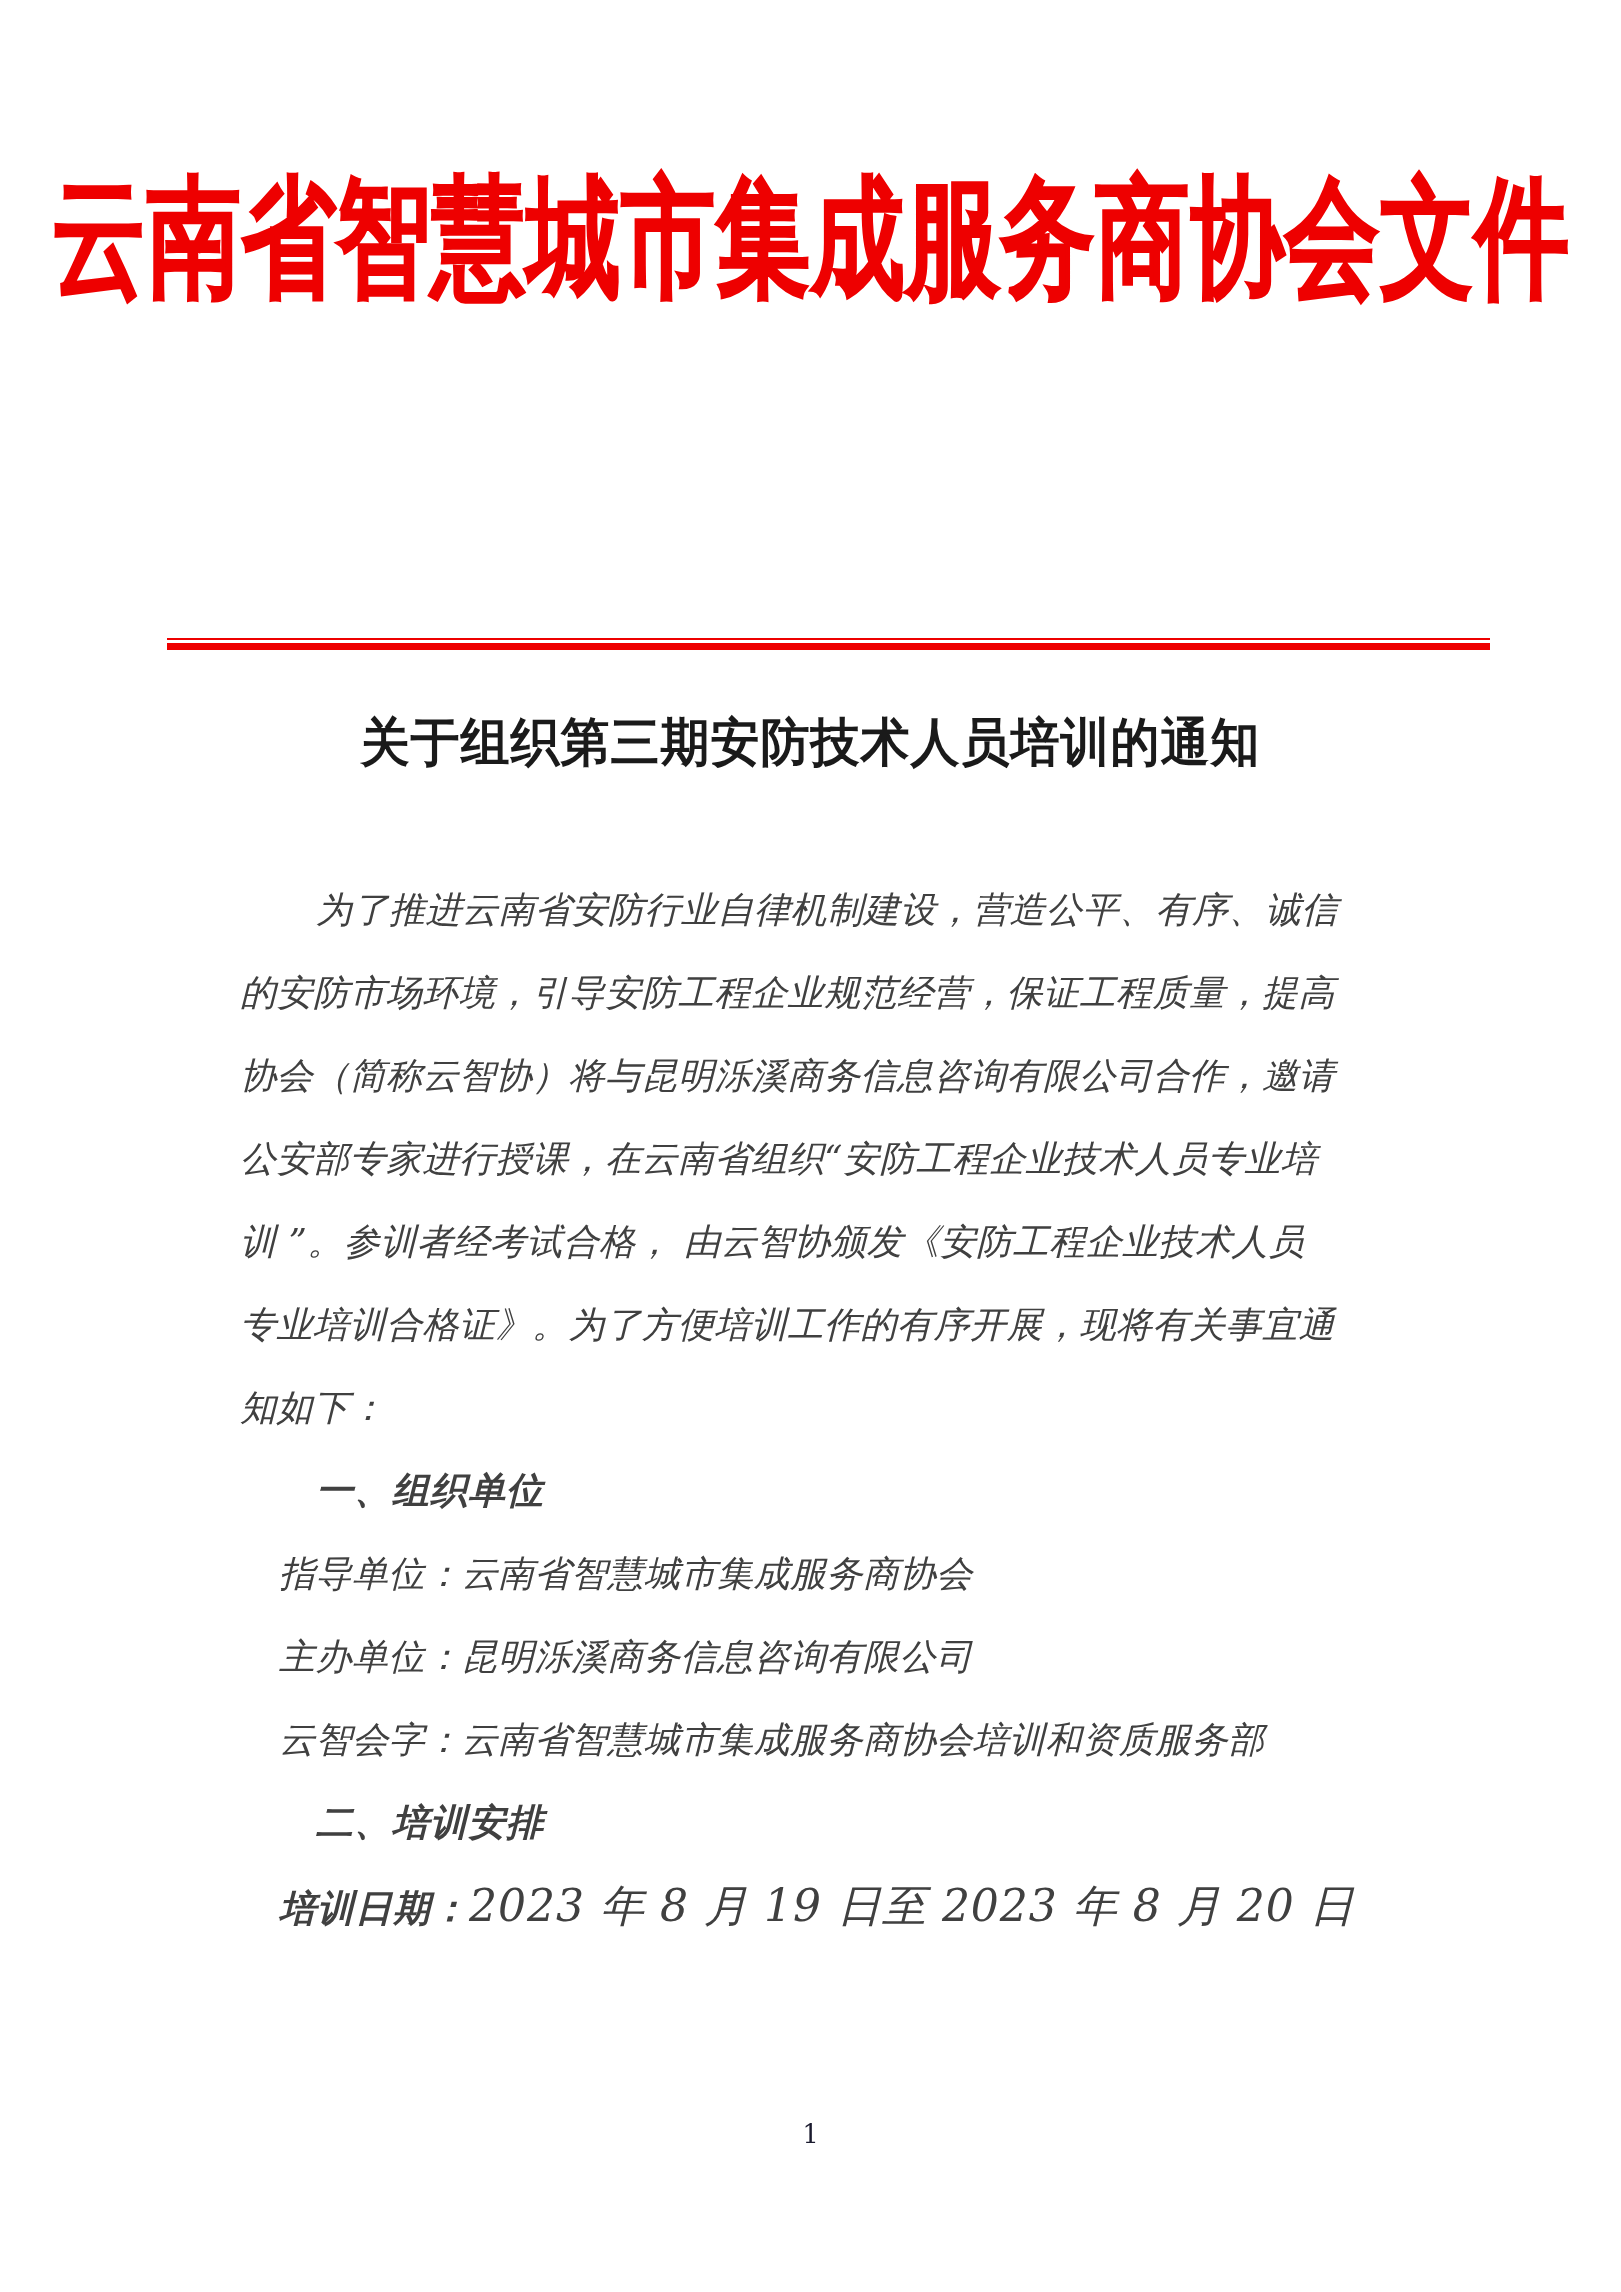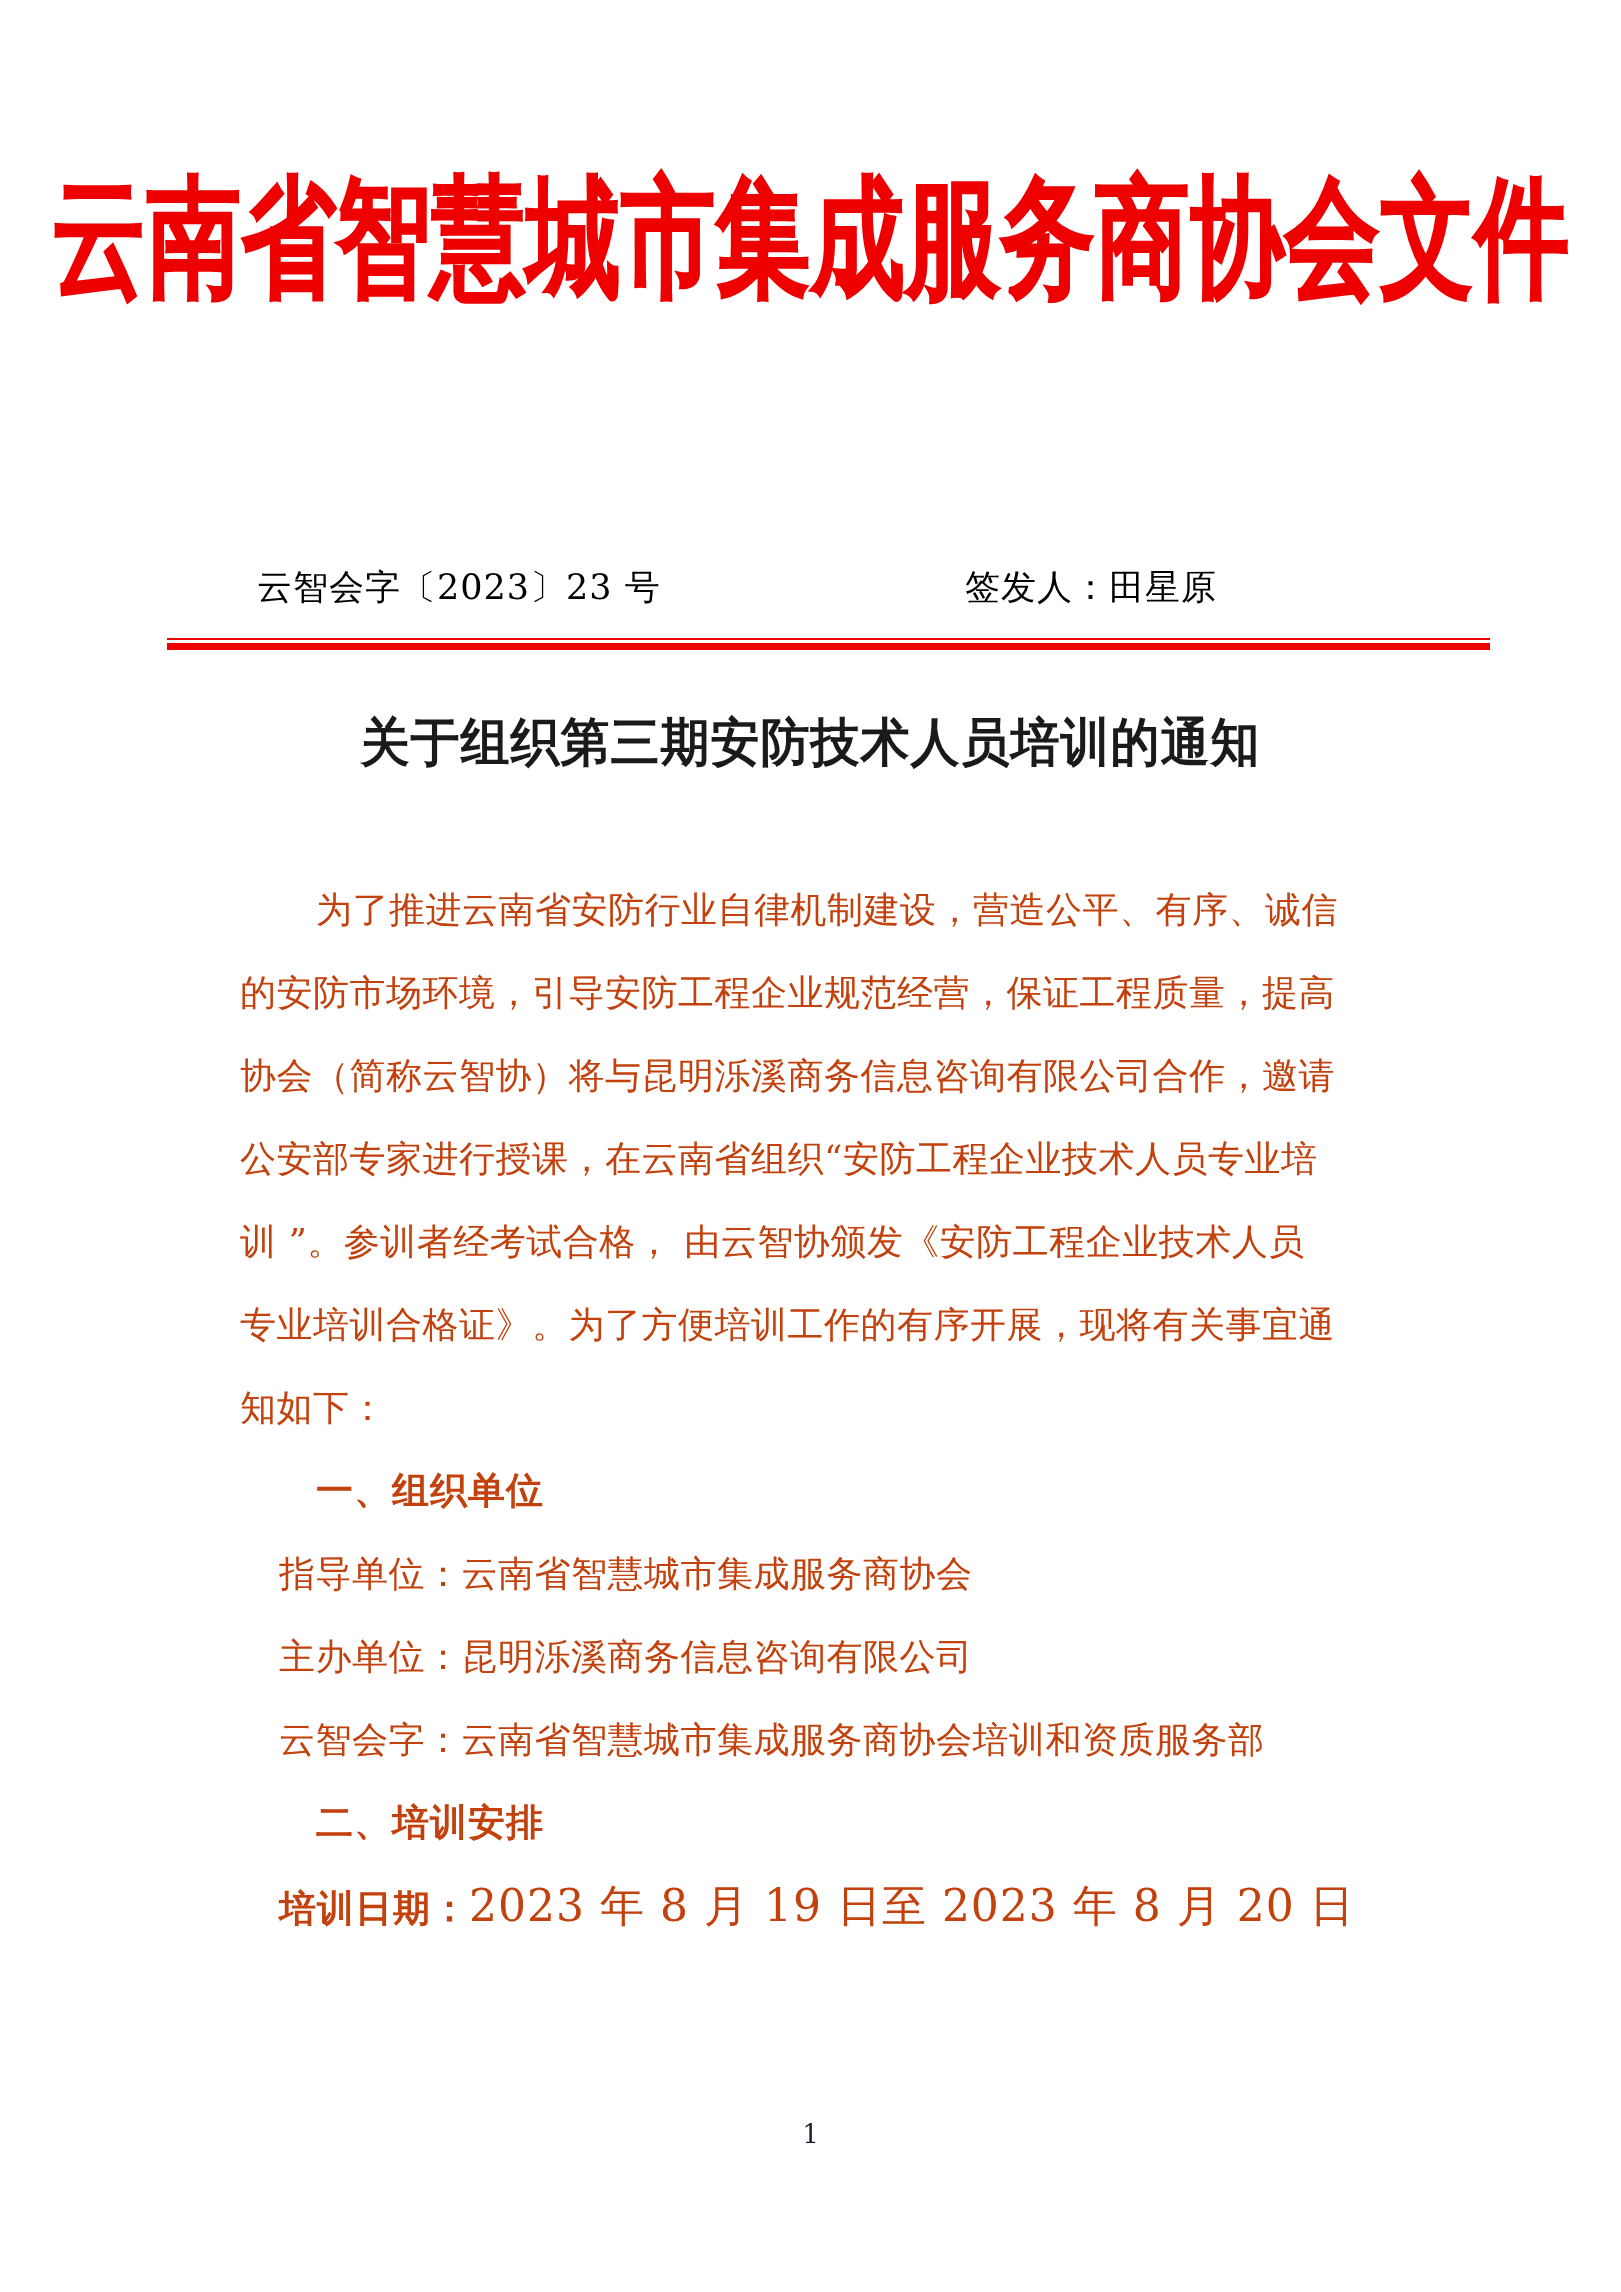--- a/index.html
+++ b/index.html
@@ -119,22 +119,23 @@
     position: absolute;
     left: 240px;
     top: 868px;
     width: 1161px;
   }
   .body-line {
     font-family: "DejaVu Serif", "Liberation Serif", serif;
     font-size: 36px;
     line-height: 83px;
     letter-spacing: 0.5px;
-    color: #c2410c;
-    white-space: nowrap;
+    color: #404040;
+    white-space: nowrap;
+    font-style: italic;
   }
   .body-line.indent2 {
     text-indent: 76px;
   }
   .body-line.sub {
     text-indent: 39px;
   }
   .body-line.heading {
     font-family: "DejaVu Sans", "Liberation Sans", sans-serif;
     font-weight: 700;
@@ -174,24 +175,20 @@
 </style>
 </head>
 <body>
 
 <div class="page">
 
   <div class="masthead">
     <div class="masthead-title">云南省智慧城市集成服务商协会文件</div>
   </div>
 
-  <div class="docnum-row">
-    <div class="doc-number">云智会字〔2023〕23 号</div>
-    <div class="doc-signer">签发人：田星原</div>
-  </div>
 
   <div class="rule-wrap">
     <div class="rule-thin"></div>
     <div class="rule-gap"></div>
     <div class="rule-thick"></div>
   </div>
 
   <div class="doc-title">关于组织第三期安防技术人员培训的通知</div>
 
   <div class="body-block">

